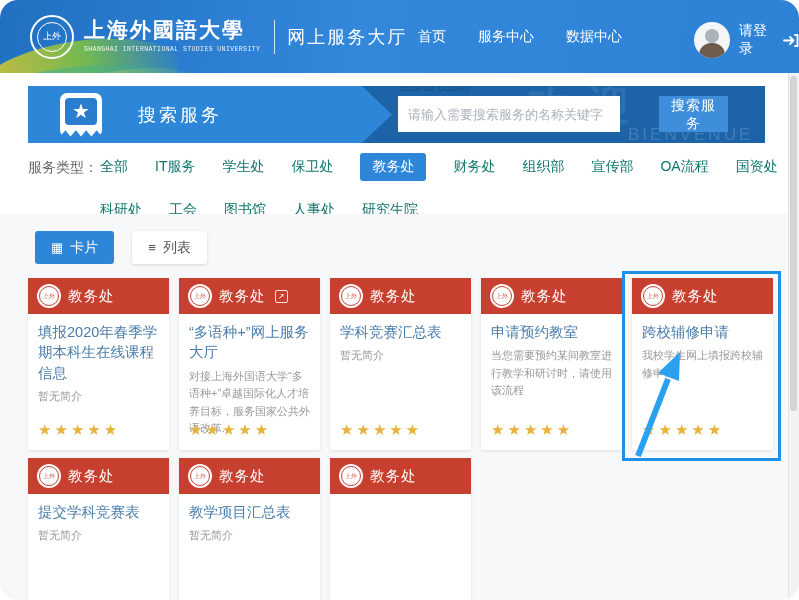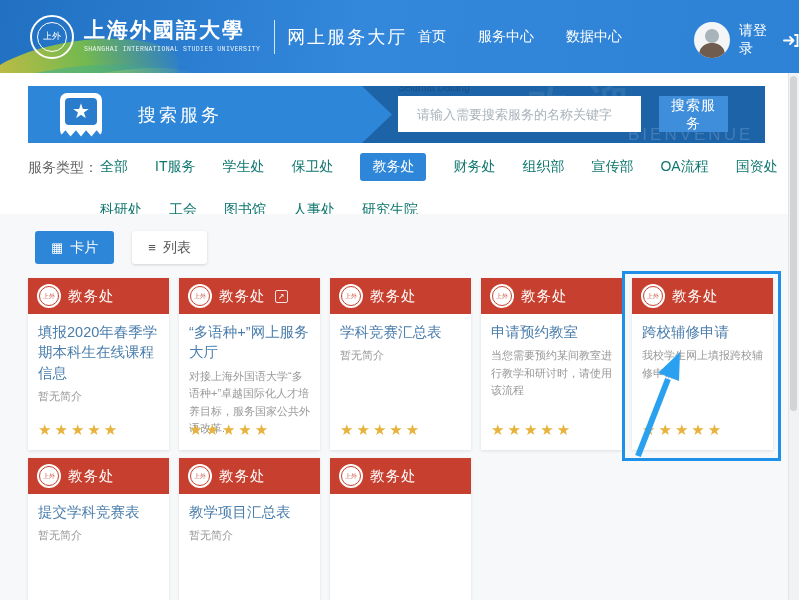--- a/index.html
+++ b/index.html
@@ -1,17 +1,17 @@
 <!DOCTYPE html>
 <html><head>
 <meta charset="utf-8">
 <style>
   html,body{margin:0;padding:0;}
   body{font-family:"Liberation Sans","DejaVu Sans",sans-serif;}
-  #screen{position:relative;width:799px;height:600px;overflow:hidden;background:#ffffff;}
+  #screen{position:relative;width:799px;height:600px;overflow:hidden;background:#ffffff;border-radius:18px;}
 
   
   .header{position:absolute;left:0;top:0;width:799px;height:73px;
     background:linear-gradient(100deg,#2170c2 0%,#3388dc 45%,#2e82d6 100%);overflow:hidden;}
   .wave{position:absolute;left:-20px;bottom:-28px;width:220px;height:90px;pointer-events:none;}
   .wave i{position:absolute;border-radius:50%;display:block;}
   .wave .w1{left:0;bottom:-10px;width:200px;height:70px;background:linear-gradient(80deg,#e8c531,#7cc043 55%,rgba(60,170,200,0));transform:rotate(-8deg);opacity:.9;}
   .wave .w2{left:-10px;bottom:-25px;width:230px;height:60px;background:linear-gradient(80deg,#2fae9d,rgba(47,174,157,0));transform:rotate(-5deg);opacity:.8;}
   .wave .w3{left:30px;bottom:-18px;width:190px;height:46px;background:linear-gradient(80deg,#cfe05a,rgba(90,160,220,0));transform:rotate(-10deg);opacity:.65;}
 
@@ -40,22 +40,22 @@
   .wm1{position:absolute;left:370px;top:-4px;font-size:10px;color:rgba(0,0,0,.22);white-space:nowrap;}
   .wm2{position:absolute;left:600px;bottom:-2px;font-size:17px;letter-spacing:3px;color:rgba(255,255,255,.16);white-space:nowrap;}
   .wm3{position:absolute;left:500px;top:-8px;font-size:42px;font-weight:bold;letter-spacing:18px;color:rgba(255,255,255,.08);white-space:nowrap;}
   .banner-left{position:absolute;left:0;top:0;width:364px;height:57px;background:#2e86d8;
     clip-path:polygon(0 0,334px 0,364px 50%,334px 100%,0 100%);display:flex;align-items:center;}
   .badge{width:42px;height:44px;margin-left:32px;background:#fff;border-radius:7px;position:relative;flex:none;
     clip-path:polygon(0 0,100% 0,100% 100%,87% 86%,75% 100%,62% 86%,50% 100%,38% 86%,25% 100%,13% 86%,0 100%);}
   .badge .bin{position:absolute;left:5px;top:5px;right:5px;bottom:12px;background:#2a7ccc;border-radius:4px;
     display:flex;align-items:center;justify-content:center;color:#fff;font-size:20px;}
   .banner-title{color:#fff;font-size:18px;letter-spacing:3px;margin-left:36px;}
-  .search-input{position:absolute;left:370px;top:10px;width:243px;height:36px;border:0;outline:none;
-    padding:0 19px;font-size:13px;color:#666;background:#fff;box-sizing:border-box;font-family:inherit;}
+  .search-input{position:absolute;left:370px;top:10px;width:222px;height:36px;border:0;outline:none;
+    padding:0 10px;font-size:13px;color:#666;background:#fff;box-sizing:border-box;font-family:inherit;}
   .search-input::placeholder{color:#aab2ba;}
   .search-btn{position:absolute;left:631px;top:10px;width:69px;height:36px;border:0;background:#3e8edb;
     color:#fff;font-size:14px;cursor:pointer;font-family:inherit;letter-spacing:1px;}
 
   
   .filters{position:absolute;left:28px;top:152px;width:740px;display:flex;}
   .filter-label{font-size:14px;color:#666;flex:none;width:72px;line-height:30px;}
   .filter-rows{flex:1;}
   .frow{display:flex;align-items:center;gap:27px;height:30px;}
   .frow + .frow{margin-top:13px;}

